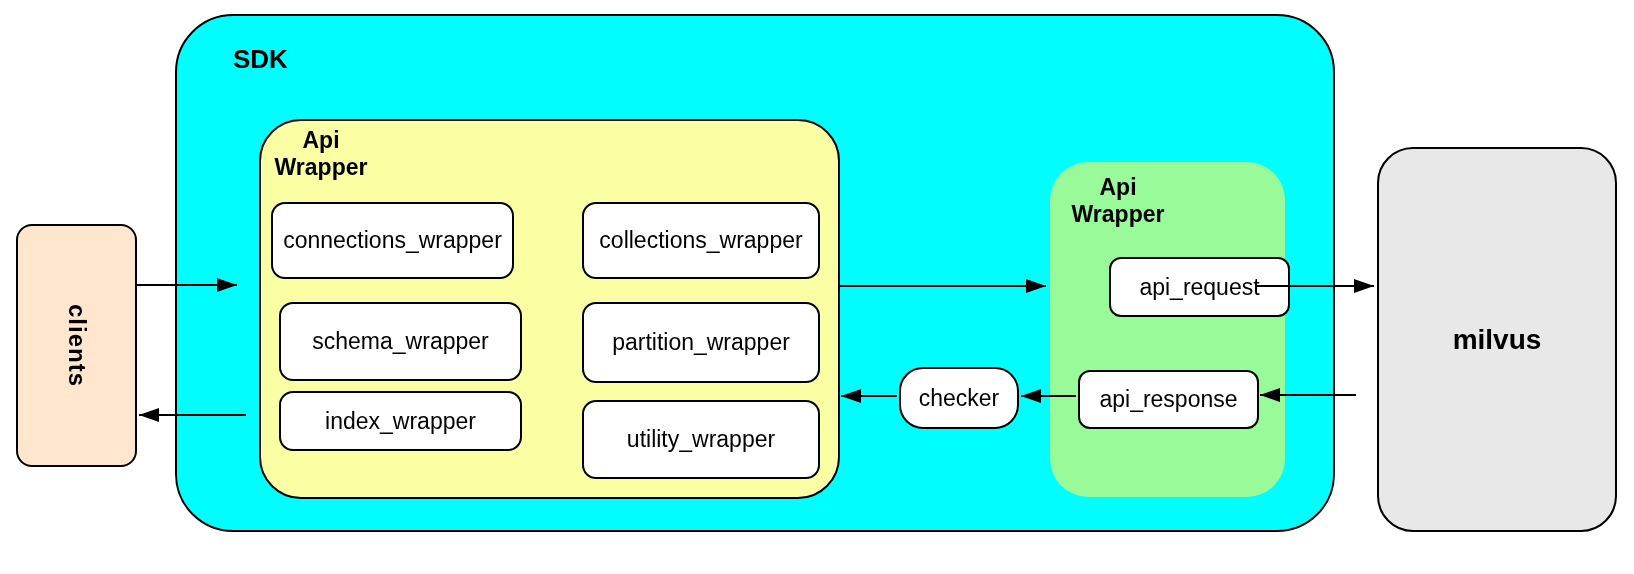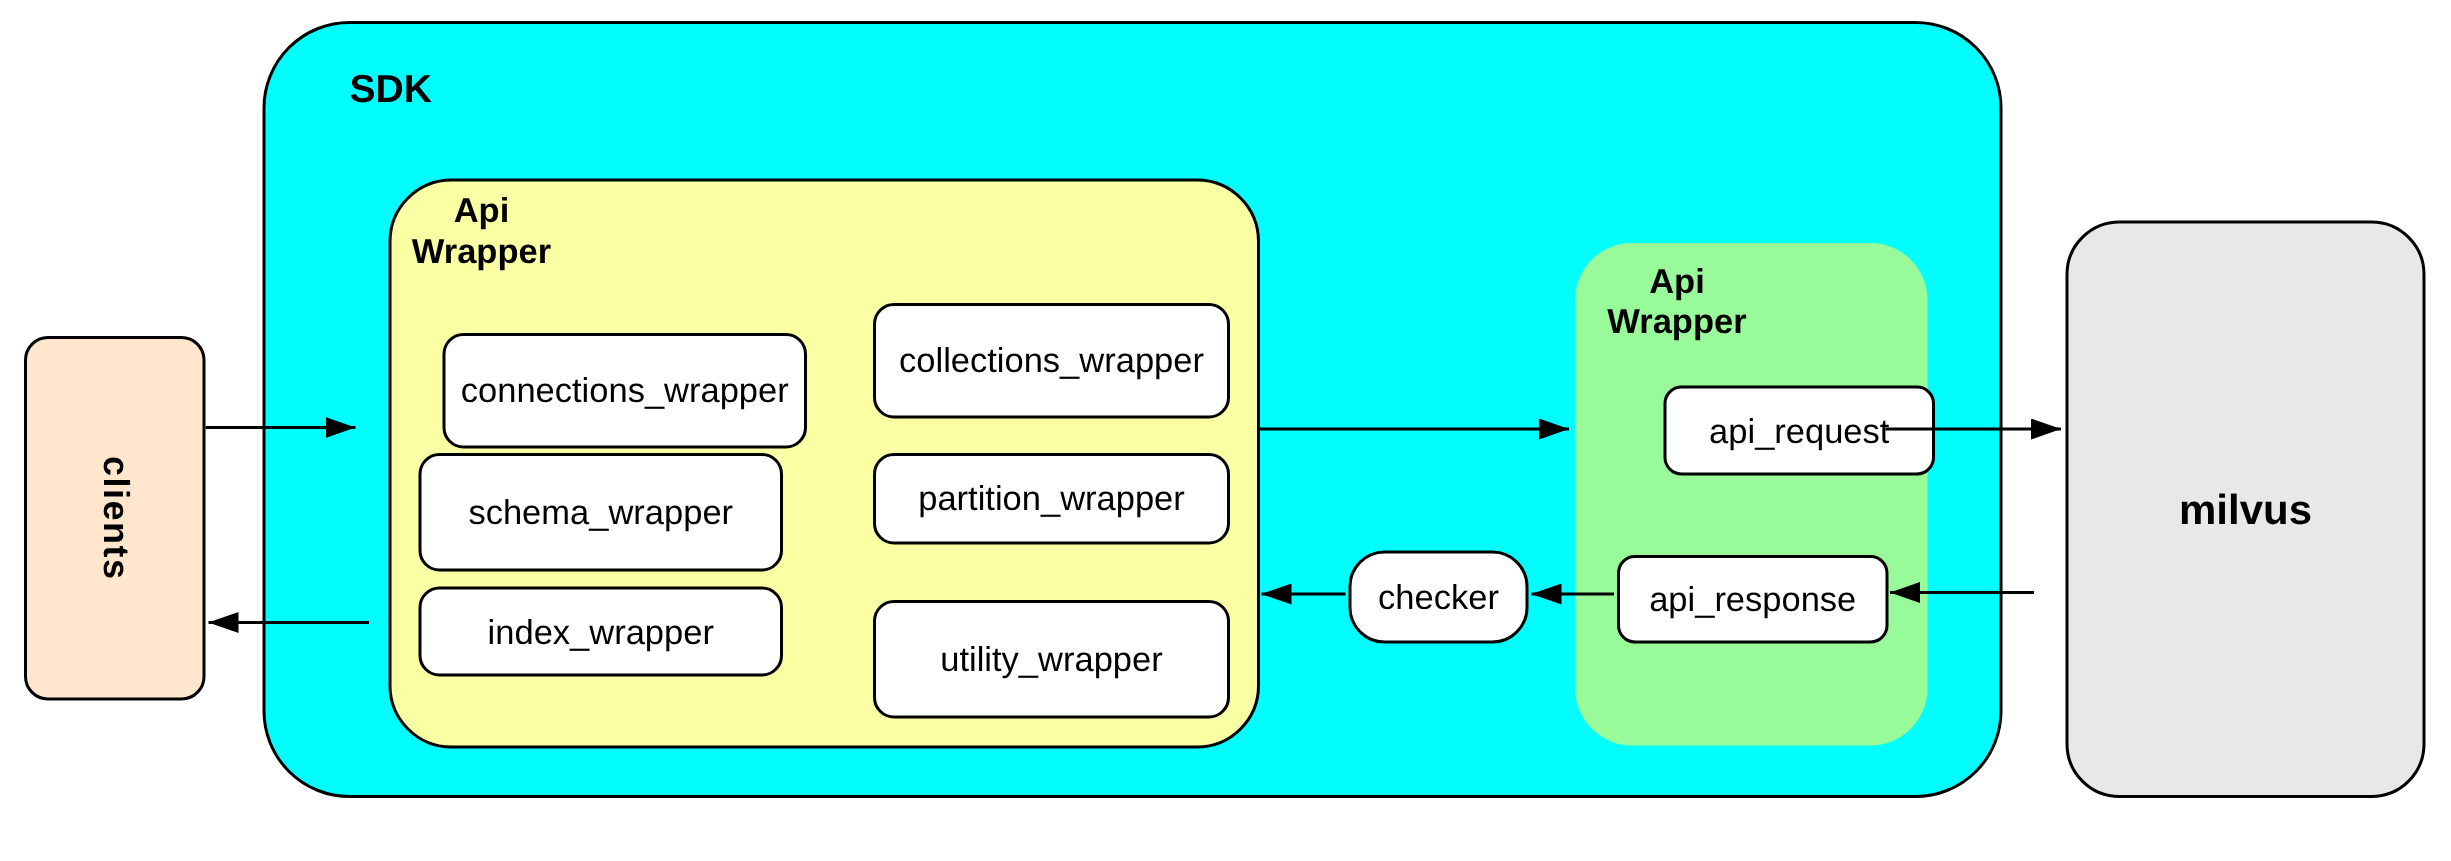--- a/index.html
+++ b/index.html
@@ -29,24 +29,24 @@
   
   #api-wrapper {
     left:82px; top:103px; width:581px; height:380px; border-radius:42px;
     background:var(--wrapper-fill);
   }
   #api-wrapper-label { left:4px; top:6px; width:112px; text-align:center; font-size:23px; }
 
   .wnode {
     background:var(--node-fill); border-radius:14px; font-size:23px; white-space:nowrap;
   }
-  #w-connections { left:34px;  top:81px;  width:243px; height:77px;margin-top:20px; }
+  #w-connections { left:10px;  top:81px;  width:243px; height:77px; }
   #w-collections { left:321px; top:81px;  width:238px; height:77px; }
   #w-schema      { left:18px;  top:181px; width:243px; height:79px; }
-  #w-partition   { left:321px; top:181px; width:238px; height:61px; }
+  #w-partition   { left:321px; top:181px; width:238px; height:81px; }
   #w-index       { left:18px;  top:270px; width:243px; height:60px; }
   #w-utility     { left:321px; top:279px; width:238px; height:79px; }
 
   
   #api-gateway {
     left:873px; top:146px; width:235px; height:335px; border-radius:38px;
     background:var(--gateway-fill); border:none;
   }
   #api-gateway-label { left:13px; top:12px; width:110px; text-align:center; font-size:23px; }
   .gnode { background:var(--node-fill); border-radius:12px; font-size:23px; white-space:nowrap; }

